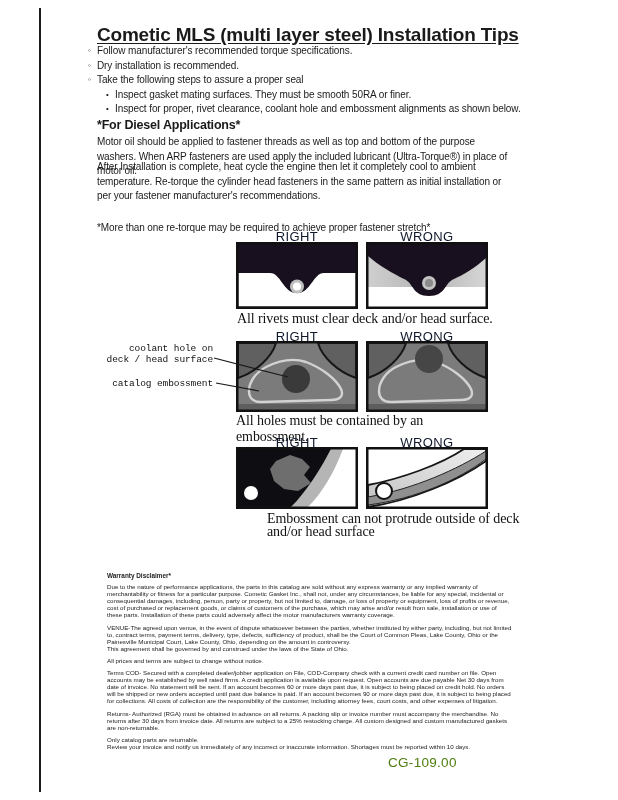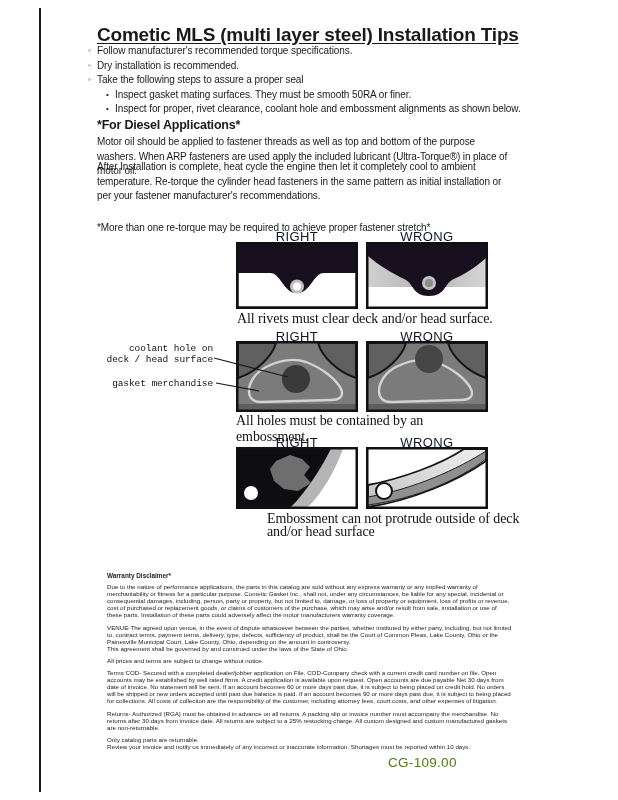--- a/index.html
+++ b/index.html
@@ -104,21 +104,21 @@
   <div class="abs cap" style="left:237px;top:311px;">All rivets must clear deck and/or head surface.</div>
 
   <div class="abs dg-label" style="left:236px;top:329px;">RIGHT</div>
   <div class="abs dg-label" style="left:366px;top:329px;">WRONG</div>
 
   <div class="abs ann" style="top:343px;">
     <div>coolant hole on</div>
     <div>deck / head surface</div>
   </div>
   <div class="abs ann" style="top:378px;">
-    <div>gasket merchandise</div>
+    <div>catalog embossment</div>
   </div>
 
   <svg class="abs panel" style="left:236px;top:341px;" width="122" height="71" viewBox="0 0 122 71">
     <rect x="2" y="2" width="118" height="67" fill="#7b7b7b"></rect>
     <path d="M2,2 L40,2 C36,16 20,31 2,37 Z" fill="#606060" stroke="#161616" stroke-width="2"></path>
     <path d="M120,2 L82,2 C86,16 102,31 120,37 Z" fill="#606060" stroke="#161616" stroke-width="2"></path>
     <path d="M30,26 C44,19 58,17 70,21 C86,27 100,38 105,48 C108,55 104,59 95,59 L25,61 C17,61 13,57 13,50 C13,41 20,31 30,26 Z" fill="none" stroke="#d2d2d2" stroke-width="2.4"></path>
     <circle cx="60" cy="38" r="14" fill="#3a3a3a"></circle>
     <rect x="2" y="63" width="118" height="6" fill="#5e5e5e"></rect>
     <rect x="1.25" y="1.25" width="119.5" height="68.5" fill="none" stroke="#111" stroke-width="2.5"></rect>

